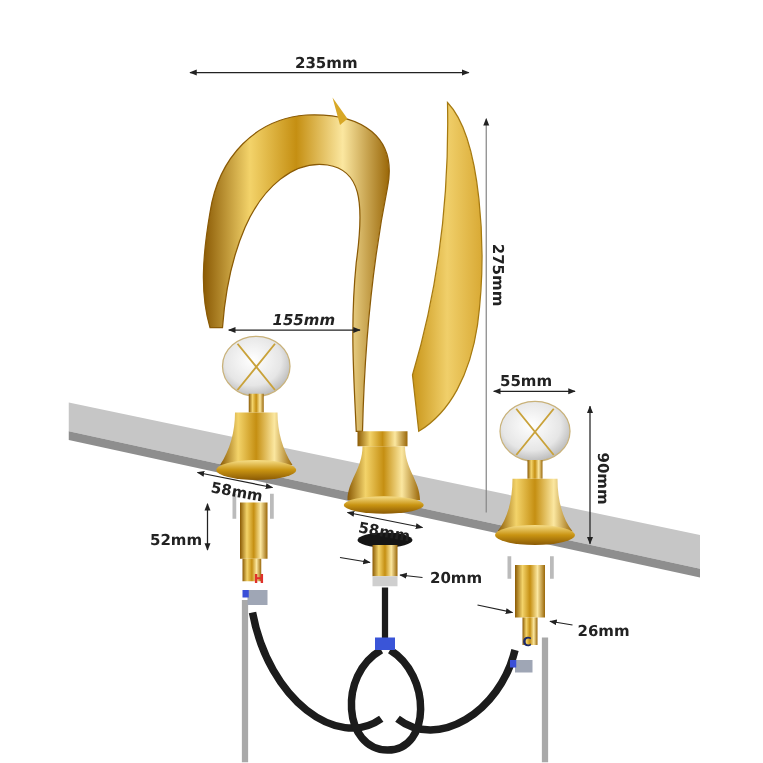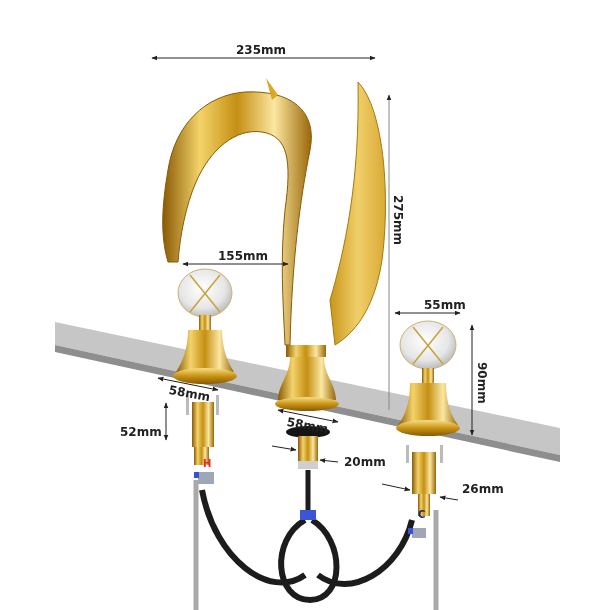--- a/index.html
+++ b/index.html
@@ -120,23 +120,23 @@
       <line x1="166" y1="403" x2="166" y2="440" marker-start="url(#arr)" marker-end="url(#arr)"></line>
       <line x1="272" y1="446" x2="296" y2="450" marker-end="url(#arr)"></line>
       <line x1="338" y1="462" x2="320" y2="460" marker-end="url(#arr)"></line>
       <line x1="382" y1="484" x2="410" y2="490" marker-end="url(#arr)"></line>
       <line x1="458" y1="500" x2="440" y2="497" marker-end="url(#arr)"></line>
     </g>
   </svg>
 
   <span class="label" style="left:236px;top:44px;">235mm</span>
   <span class="vlabel" style="left:404px;top:195px;">275mm</span>
-  <span class="label" style="left:218px;top:250px;">155mm</span>
-  <span class="label" style="left:424px;top:299px;">55mm</span>
+  <span class="label" style="left:218px;top:250px;font-style:italic;">155mm</span>
+  <span class="label" style="left:400px;top:299px;">55mm</span>
   <span class="vlabel" style="left:488px;top:362px;">90mm</span>
   <span class="tlabel" style="left:170px;top:384px;">58mm</span>
   <span class="tlabel" style="left:288px;top:416px;">58mm</span>
   <span class="label" style="left:120px;top:426px;">52mm</span>
   <span class="label" style="left:344px;top:456px;">20mm</span>
-  <span class="label" style="left:462px;top:483px;">26mm</span>
+  <span class="label" style="left:462px;top:499px;">26mm</span>
   <span class="hlabel" style="left:203px;top:459px;color:#e0302b;">H</span>
   <span class="hlabel" style="left:418px;top:510px;color:#1c2a6a;">C</span>
 </div>
 
 </body></html>

